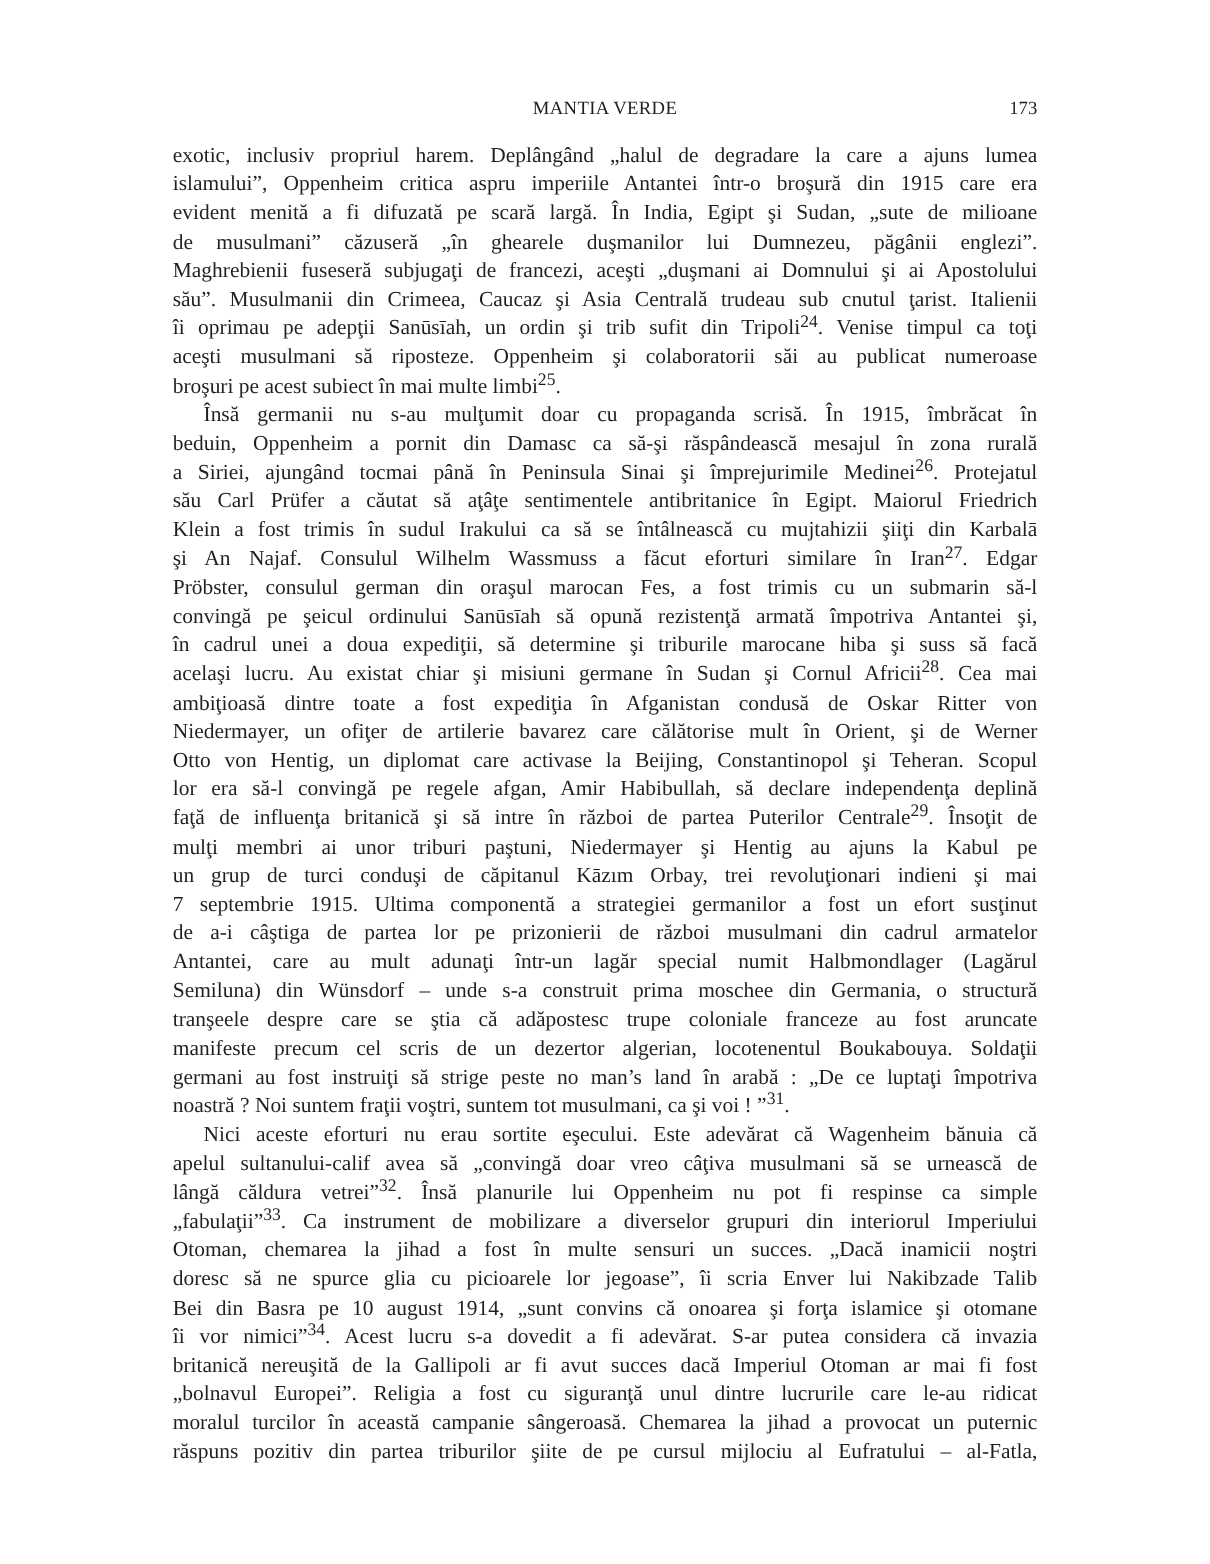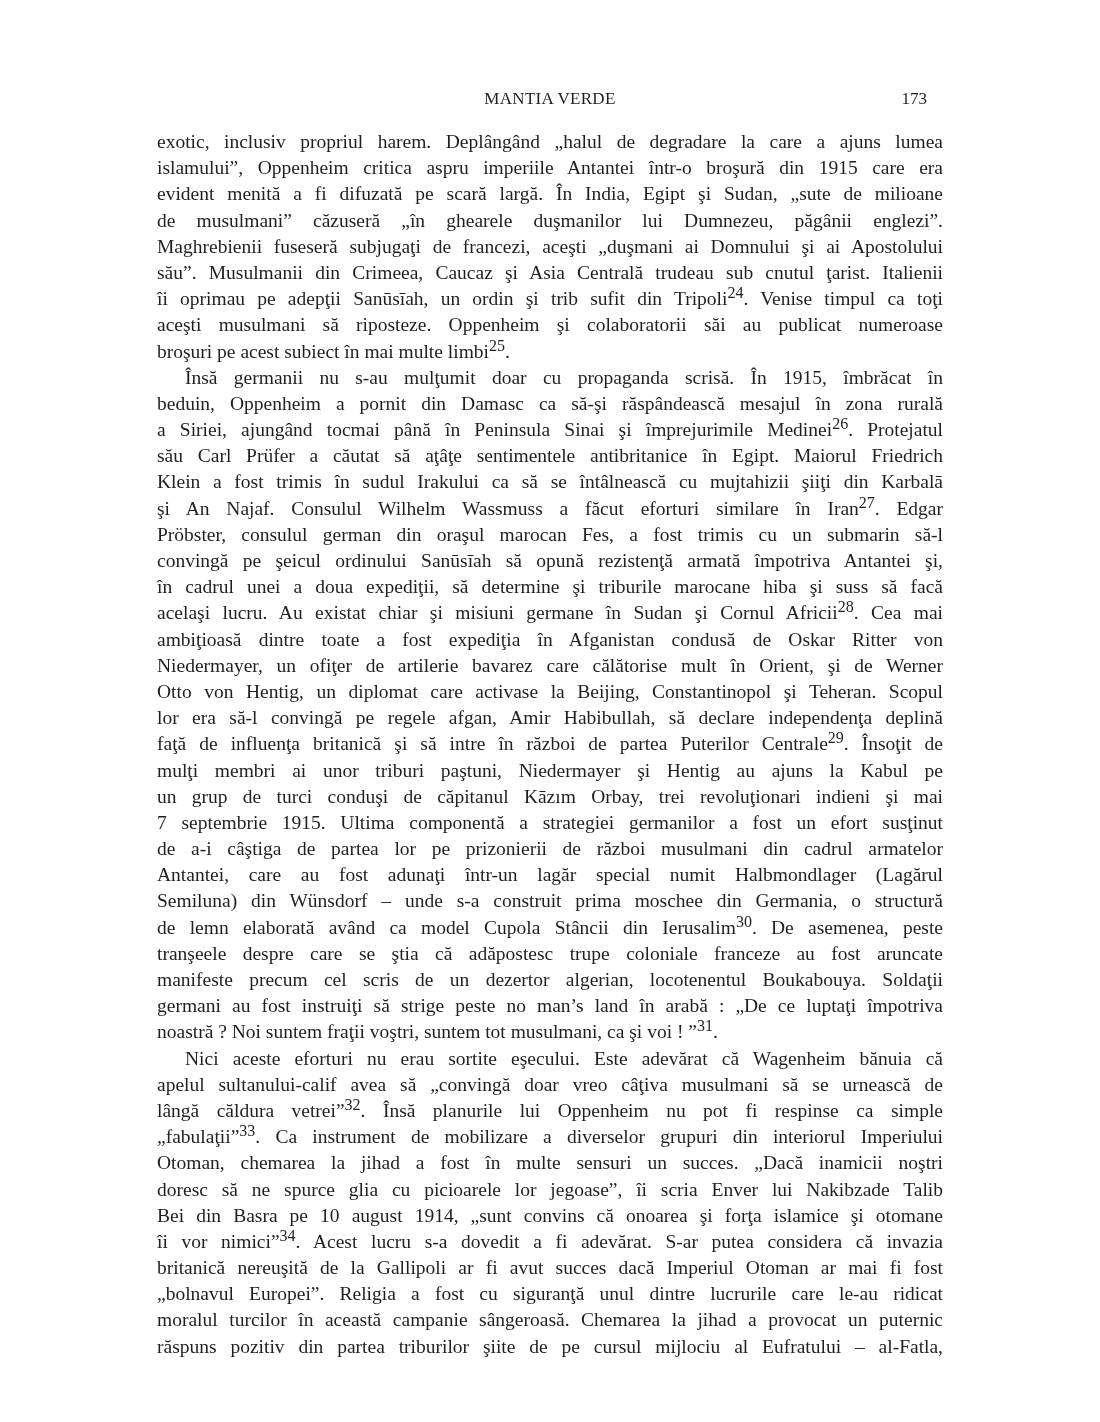--- a/index.html
+++ b/index.html
@@ -6,21 +6,21 @@
   body { width: 1100px; height: 1422px; position: relative; overflow: hidden; }
   .page {
     position: absolute; left: 0; top: 0; width: 1100px; height: 1422px;
     font-family: "Liberation Serif", "DejaVu Serif", serif; color: #1f1f1f;
   }
   .running-head {
     position: absolute; top: 87px; left: 157px; width: 786px; height: 24px;
     font-size: 17px; line-height: 24px;
   }
   .running-title { position: absolute; left: 0; right: 0; text-align: center; letter-spacing: 0.3px; }
-  .page-number { position: absolute; right: 16px; top: 0; }
+  .page-number { position: absolute; right: 0; top: 0; }
   .body-text {
     position: absolute; top: 129px; left: 157px; width: 786px;
     font-size: 19.5px; line-height: 26.2px;
   }
   .line {
     display: block; height: 26.2px; white-space: nowrap;
     text-align: justify; text-align-last: justify; overflow: visible;
   }
   .line.last { text-align-last: left; }
   .line.indent { padding-left: 28px; }
@@ -56,23 +56,22 @@
       <span class="line" style="word-spacing: 0.00111607px;"><span>acelaşi lucru. Au existat chiar şi misiuni germane în Sudan şi Cornul Africii</span><sup>28</sup><span>. Cea mai</span></span>
       <span class="line"><span>ambiţioasă dintre toate a fost expediţia în Afganistan condusă de Oskar Ritter von</span></span>
       <span class="line"><span>Niedermayer, un ofiţer de artilerie bavarez care călătorise mult în Orient, şi de Werner</span></span>
       <span class="line"><span>Otto von Hentig, un diplomat care activase la Beijing, Constantinopol şi Teheran. Scopul</span></span>
       <span class="line"><span>lor era să-l convingă pe regele afgan, Amir Habibullah, să declare independenţa deplină</span></span>
       <span class="line"><span>faţă de influenţa britanică şi să intre în război de partea Puterilor Centrale</span><sup>29</sup><span>. Însoţit de</span></span>
       <span class="line"><span>mulţi membri ai unor triburi paştuni, Niedermayer şi Hentig au ajuns la Kabul pe</span></span>
       <span class="line"><span>un grup de turci conduşi de căpitanul Kāzım Orbay, trei revoluţionari indieni şi mai</span></span>
       <span class="line"><span>7 septembrie 1915. Ultima componentă a strategiei germanilor a fost un efort susţinut</span></span>
       <span class="line"><span>de a-i câştiga de partea lor pe prizonierii de război musulmani din cadrul armatelor</span></span>
-      <span class="line"><span>Antantei, care au fost adunaţi într-un lagăr special numit Halbmondlager (Lagărul</span></span>
+      <span class="line"><span>Antantei, care au mult adunaţi într-un lagăr special numit Halbmondlager (Lagărul</span></span>
       <span class="line"><span>Semiluna) din Wünsdorf – unde s-a construit prima moschee din Germania, o structură</span></span>
-      <span class="line"><span>de lemn elaborată având ca model Cupola Stâncii din Ierusalim</span><sup>30</sup><span>. De asemenea, peste</span></span>
       <span class="line"><span>tranşeele despre care se ştia că adăpostesc trupe coloniale franceze au fost aruncate</span></span>
       <span class="line"><span>manifeste precum cel scris de un dezertor algerian, locotenentul Boukabouya. Soldaţii</span></span>
       <span class="line"><span>germani au fost instruiţi să strige peste no man’s land în arabă : „De ce luptaţi împotriva</span></span>
       <span class="line last"><span>noastră ? Noi suntem fraţii voştri, suntem tot musulmani, ca şi voi ! ”</span><sup>31</sup><span>.</span></span>
       <span class="line indent"><span>Nici aceste eforturi nu erau sortite eşecului. Este adevărat că Wagenheim bănuia că</span></span>
       <span class="line"><span>apelul sultanului-calif avea să „convingă doar vreo câţiva musulmani să se urnească de</span></span>
       <span class="line"><span>lângă căldura vetrei”</span><sup>32</sup><span>. Însă planurile lui Oppenheim nu pot fi respinse ca simple</span></span>
       <span class="line"><span>„fabulaţii”</span><sup>33</sup><span>. Ca instrument de mobilizare a diverselor grupuri din interiorul Imperiului</span></span>
       <span class="line"><span>Otoman, chemarea la jihad a fost în multe sensuri un succes. „Dacă inamicii noştri</span></span>
       <span class="line"><span>doresc să ne spurce glia cu picioarele lor jegoase”, îi scria Enver lui Nakibzade Talib</span></span>

